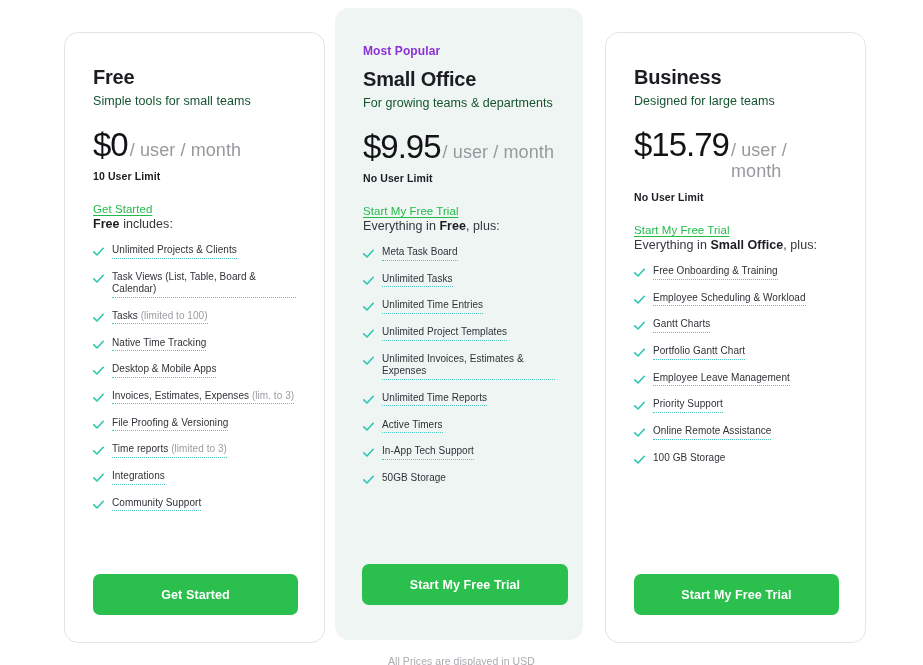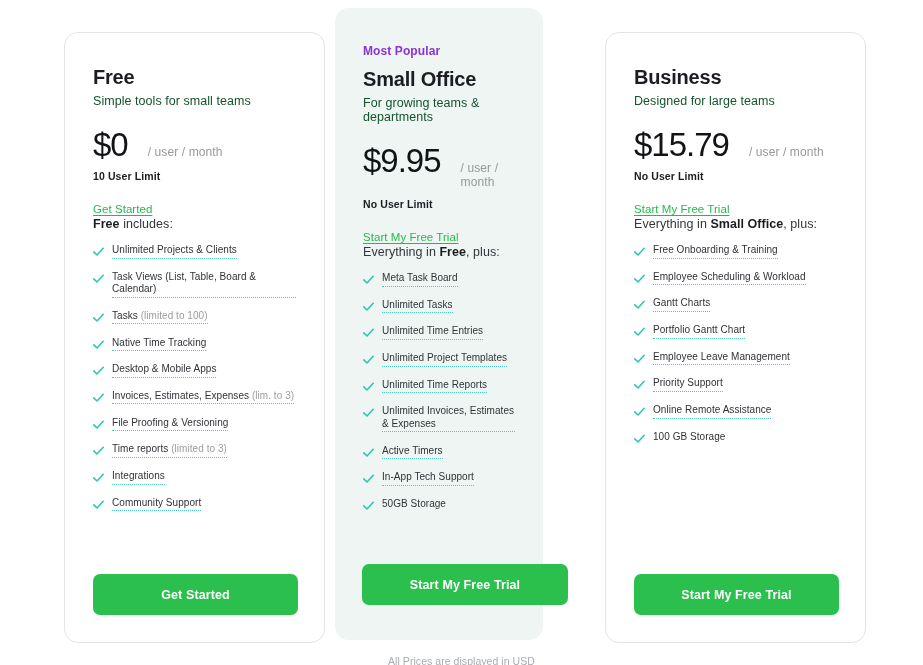--- a/index.html
+++ b/index.html
@@ -31,21 +31,21 @@
     background: #ffffff;
     border: 1px solid #e2e4e6;
   }
 
   .card.free     { left: 64px; }
   .card.business { left: 605px; }
 
   .card.featured {
     left: 335px;
     top: 8px;
-    width: 208px;
+    width: 248px;
     height: 632px;
     background: #eff5f3;
     border: none;
   }
 
   .card-inner {
     padding: 0 28px;
     height: 100%;
     position: relative;
   }
@@ -83,23 +83,23 @@
 
   .price-amount {
     font-size: 33px;
     font-weight: 300;
     color: #111316;
     letter-spacing: -1px;
     line-height: 1;
   }
 
   .price-period {
-    font-size: 12px;
+    font-size: 18px;
     color: #97999d;
-    margin-left: 20px;
+    margin-left: 2px;
     letter-spacing: .1px;
   }
 
   .user-limit {
     margin-top: 9px;
     font-size: 10.5px;
     font-weight: bold;
     color: #1b1d22;
     letter-spacing: .1px;
   }
@@ -339,29 +339,29 @@
               </svg>
             </span>
             <span class="feature-text">Unlimited Project Templates</span>
           </li>
           <li class="feature-item dotted">
             <span class="check-icon">
               <svg width="11" height="11" viewBox="0 0 11 11" aria-hidden="true">
                 <path d="M0.8 4.9 L4.0 8.0 L10.2 1.3" fill="none" stroke="#2fc6b3" stroke-width="1.6" stroke-linecap="round" stroke-linejoin="round"></path>
               </svg>
             </span>
+            <span class="feature-text">Unlimited Invoices, Estimates &amp; Expenses</span>
+          </li>
+          <li class="feature-item dotted">
+            <span class="check-icon">
+              <svg width="11" height="11" viewBox="0 0 11 11" aria-hidden="true">
+                <path d="M0.8 4.9 L4.0 8.0 L10.2 1.3" fill="none" stroke="#2fc6b3" stroke-width="1.6" stroke-linecap="round" stroke-linejoin="round"></path>
+              </svg>
+            </span>
             <span class="feature-text">Unlimited Time Reports</span>
-          </li>
-          <li class="feature-item dotted">
-            <span class="check-icon">
-              <svg width="11" height="11" viewBox="0 0 11 11" aria-hidden="true">
-                <path d="M0.8 4.9 L4.0 8.0 L10.2 1.3" fill="none" stroke="#2fc6b3" stroke-width="1.6" stroke-linecap="round" stroke-linejoin="round"></path>
-              </svg>
-            </span>
-            <span class="feature-text">Unlimited Invoices, Estimates &amp; Expenses</span>
           </li>
           <li class="feature-item dotted">
             <span class="check-icon">
               <svg width="11" height="11" viewBox="0 0 11 11" aria-hidden="true">
                 <path d="M0.8 4.9 L4.0 8.0 L10.2 1.3" fill="none" stroke="#2fc6b3" stroke-width="1.6" stroke-linecap="round" stroke-linejoin="round"></path>
               </svg>
             </span>
             <span class="feature-text">Active Timers</span>
           </li>
           <li class="feature-item dotted">

